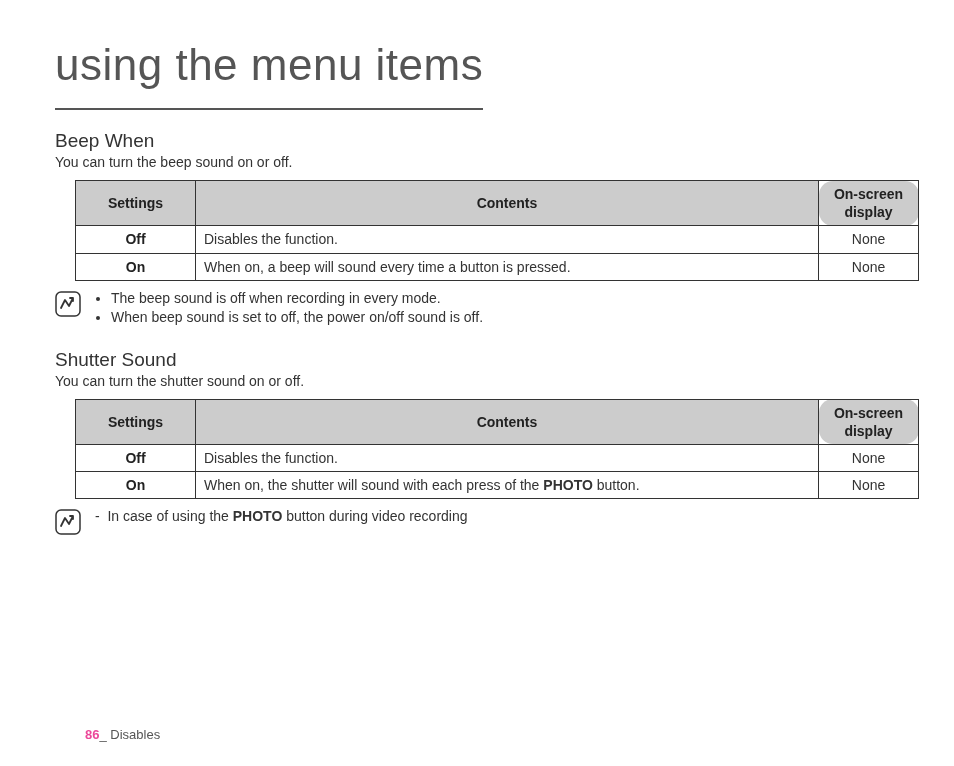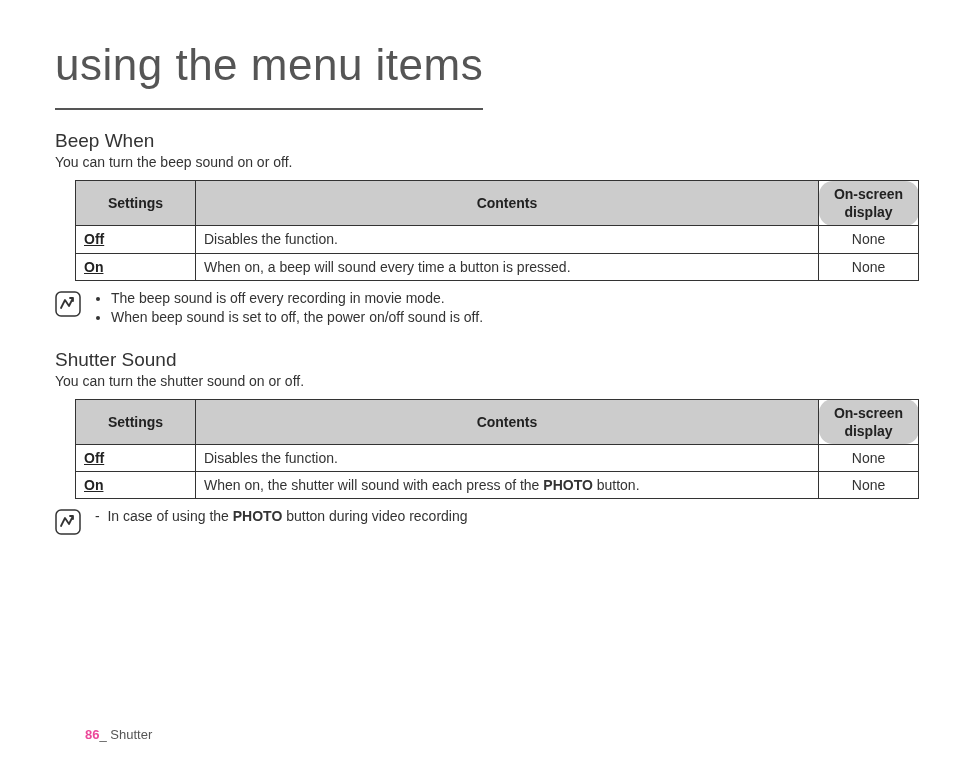--- a/index.html
+++ b/index.html
@@ -45,21 +45,21 @@
     padding: 4px 8px;
     vertical-align: middle;
     line-height: 1.3;
   }
   th {
     background: #ccc;
     font-weight: bold;
     text-align: center;
     color: #222;
   }
-  td.settings-col { font-weight: bold; width: 120px; color:#222;text-decoration:underline;}
+  td.settings-col { text-align: center; font-weight: bold; width: 120px; color:#222;}
   td.display-col { text-align: center; width: 100px; }
   th.settings-col { width: 120px; }
   th.display-col { width: 100px; border-radius: 14px; }
   .note-row {
     display: flex;
     align-items: flex-start;
     gap: 10px;
     margin-top: 8px;
   }
   .note-icon {
@@ -115,21 +115,21 @@
       </tr>
     </tbody>
   </table>
   <div class="note-row">
     <svg class="note-icon" viewBox="0 0 26 26">
       <rect x="1" y="1" width="24" height="24" rx="5" ry="5" fill="none" stroke="#333" stroke-width="1.5"></rect>
       <path d="M6 17 L10 9 L14 15 L18 7 M15 7 h3 v3" fill="none" stroke="#333" stroke-width="1.8" stroke-linecap="round" stroke-linejoin="round"></path>
     </svg>
     <div class="note-body">
       <ul>
-        <li>The beep sound is off every recording in movie mode.</li>
+        <li>The beep sound is off when recording in every mode.</li>
         <li>When beep sound is set to off, the power on/off sound is off.</li>
       </ul>
     </div>
   </div>
 </div>
 
 
 <div class="section">
   <div class="section-title">Shutter Sound</div>
   <div class="section-desc">You can turn the shutter sound on or off.</div>
@@ -159,17 +159,17 @@
       <rect x="1" y="1" width="24" height="24" rx="5" ry="5" fill="none" stroke="#333" stroke-width="1.5"></rect>
       <path d="M6 17 L10 9 L14 15 L18 7 M15 7 h3 v3" fill="none" stroke="#333" stroke-width="1.8" stroke-linecap="round" stroke-linejoin="round"></path>
     </svg>
     <div class="note-body">
       <div style="padding-left:4px;">-&nbsp;&nbsp;<span>In case of using the </span><b>PHOTO</b><span> button during video recording</span></div>
     </div>
   </div>
 </div>
 
 <div class="footer">
-  <span class="pnum">86</span><span>_ </span><span>Shutter</span>
+  <span class="pnum">86</span><span>_ </span><span>Disables</span>
 </div>
 
 
 
 
 </body></html>

